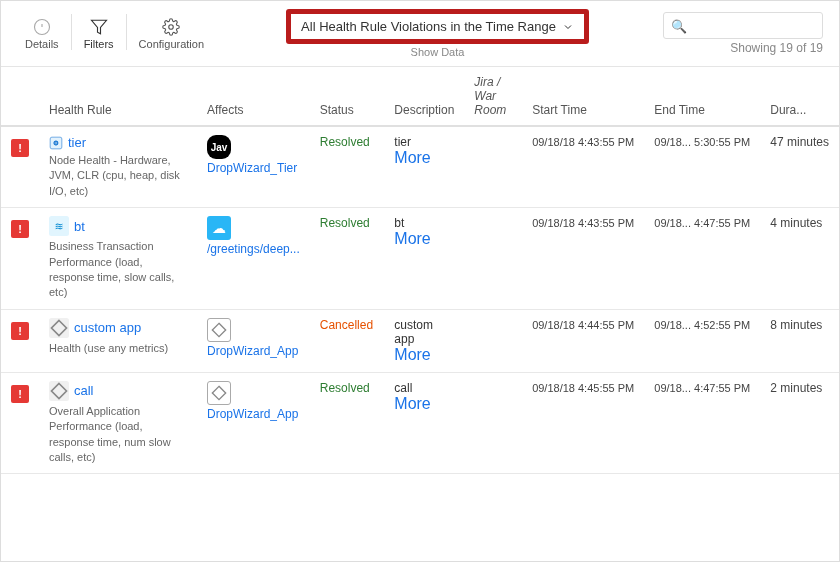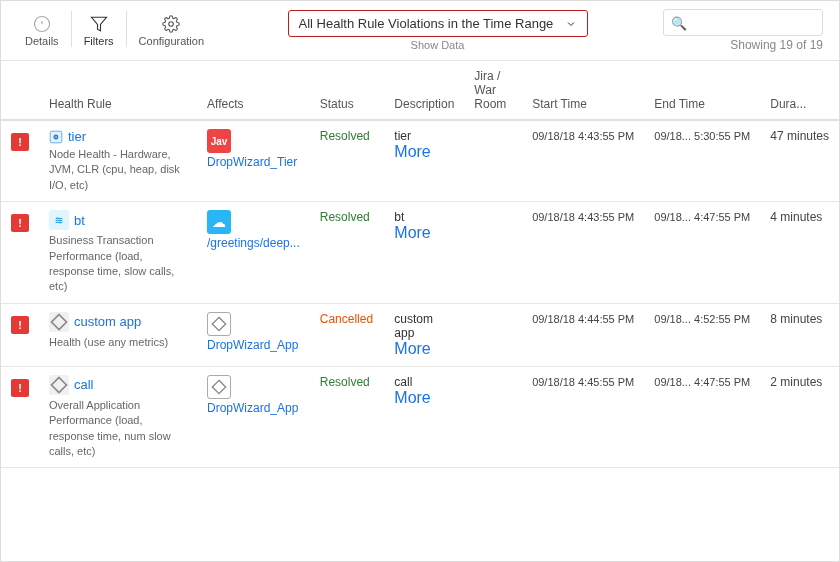--- a/index.html
+++ b/index.html
@@ -14,40 +14,40 @@
     .time-range { display: flex; align-items: center; gap: 4px; font-size: 13px; color: #333; cursor: pointer; }
     .help-icon { width: 20px; height: 20px; border-radius: 50%; border: 1.5px solid #888; display: flex; align-items: center; justify-content: center; font-size: 11px; color: #888; cursor: pointer; }
     
     
     .toolbar { display: flex; align-items: center; padding: 8px 16px; border-bottom: 1px solid #e5e5e5; gap: 16px; }
     .toolbar-left { display: flex; align-items: flex-start; gap: 4px; }
     .toolbar-item { display: flex; flex-direction: column; align-items: center; gap: 2px; padding: 4px 8px; cursor: pointer; color: #555; font-size: 11px; }
     .toolbar-item svg { width: 18px; height: 18px; }
     .toolbar-item.active { color: #333; }
     .toolbar-divider { width: 1px; height: 36px; background: #e0e0e0; }
-    .show-data-select { display: flex; align-items: center; gap: 6px; border: 1px solid #b91c1c; border-radius: 3px; padding: 5px 10px; cursor: pointer; font-size: 13px; min-width: 300px; justify-content: space-between; }
+    .show-data-select { display: flex; align-items: center; gap: 6px; border: 5px solid #b91c1c; border-radius: 3px; padding: 5px 10px; cursor: pointer; font-size: 13px; min-width: 300px; justify-content: space-between; }
     .show-data-label { font-size: 11px; color: #888; margin-top: 2px; }
     .search-input { border: 1px solid #ddd; border-radius: 3px; padding: 5px 10px 5px 28px; font-size: 13px; width: 160px; outline: none; background: #fff; }
     .search-wrapper { position: relative; }
     .search-icon-inner { position: absolute; left: 8px; top: 50%; transform: translateY(-50%); color: #aaa; font-size: 13px; }
     .showing-count { font-size: 12px; color: #888; text-align: right; margin-top: 2px; }
     
     
     .table-container { overflow-y: auto; height: calc(562px - 120px); }
     table { width: 100%; border-collapse: collapse; }
     thead th { padding: 8px 10px; text-align: left; font-weight: 500; font-size: 12px; color: #555; border-bottom: 2px solid #e0e0e0; background: #fff; position: sticky; top: 0; z-index: 10; vertical-align: bottom; }
     tbody tr { border-bottom: 1px solid #e8e8e8; }
     td { padding: 8px 10px; vertical-align: top; font-size: 12px; }
     
     .severity-col { width: 28px; }
     .health-rule-col { width: 185px; }
     .affects-col { width: 110px; }
     .status-col { width: 75px; }
     .desc-col { width: 80px; }
-    .jira-col { width: 60px; }
+    .jira-col { width: 60px; font-style: italic; }
     .start-col { width: 90px; }
     .end-col { width: 70px; }
     .dur-col { width: 65px; }
     
     .severity-badge { display: inline-flex; align-items: center; justify-content: center; width: 18px; height: 18px; background: #e53935; color: #fff; font-size: 11px; font-weight: bold; border-radius: 2px; margin-top: 4px; }
     
     .health-rule-name { color: #1a73e8; cursor: pointer; font-size: 13px; margin-bottom: 3px; display: flex; align-items: center; gap: 5px; }
     .health-rule-desc { font-size: 11px; color: #666; line-height: 1.4; }
     
     .affects-item { display: flex; flex-direction: column; align-items: flex-start; gap: 2px; }
@@ -139,21 +139,21 @@
                     <rect x="2" y="2" width="20" height="20" rx="3" fill="#e3f2fd"></rect>
                     <text x="12" y="16" text-anchor="middle" font-size="11" fill="#1976d2">⊙</text>
                   </svg>
                 </span>
         <span style="color:#1a73e8;">tier</span>
       </div>
       <div class="health-rule-desc">Node Health - Hardware, JVM, CLR (cpu, heap, disk I/O, etc)</div>
     </td>
     <td class="affects-col">
       <div class="affects-item">
-        <div style="width:24px;height:24px;background:#ef4444;color:#fff;display:inline-flex;align-items:center;justify-content:center;font-size:10px;font-weight:bold;border-radius:3px;">Jav</div>
+        <div style="width:24px;height:24px;background:#000000;color:#fff;display:inline-flex;align-items:center;justify-content:center;font-size:10px;font-weight:bold;border-radius:9px;">Jav</div>
         <span class="affects-name">DropWizard_Tier</span>
       </div>
     </td>
     <td class="status-col">
       <span class="status-resolved">Resolved</span>
     </td>
     <td class="desc-col">
       <div>tier</div>
       <div class="more-link">More</div>
     </td>

